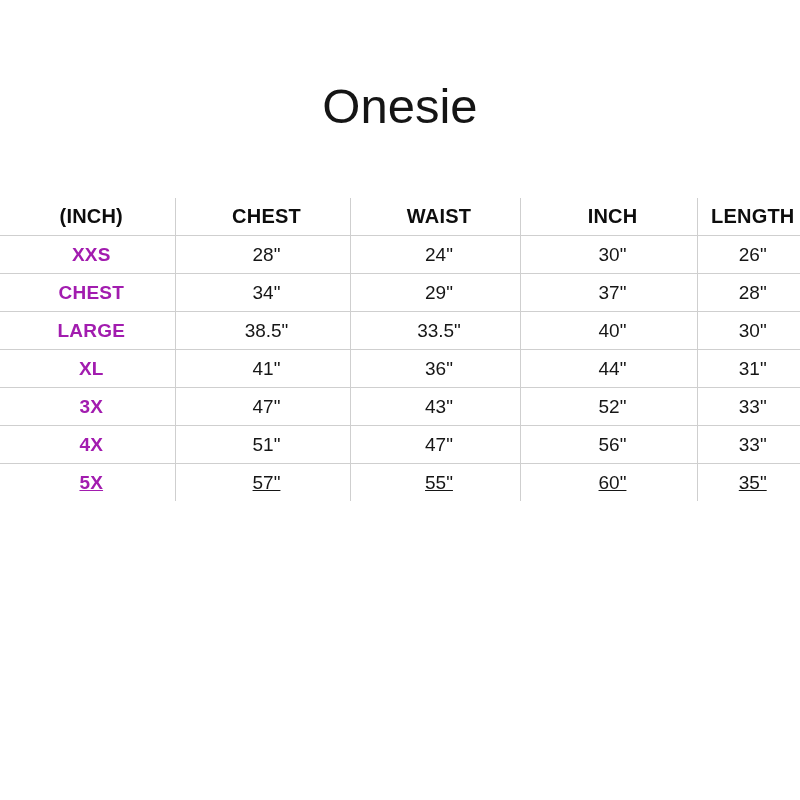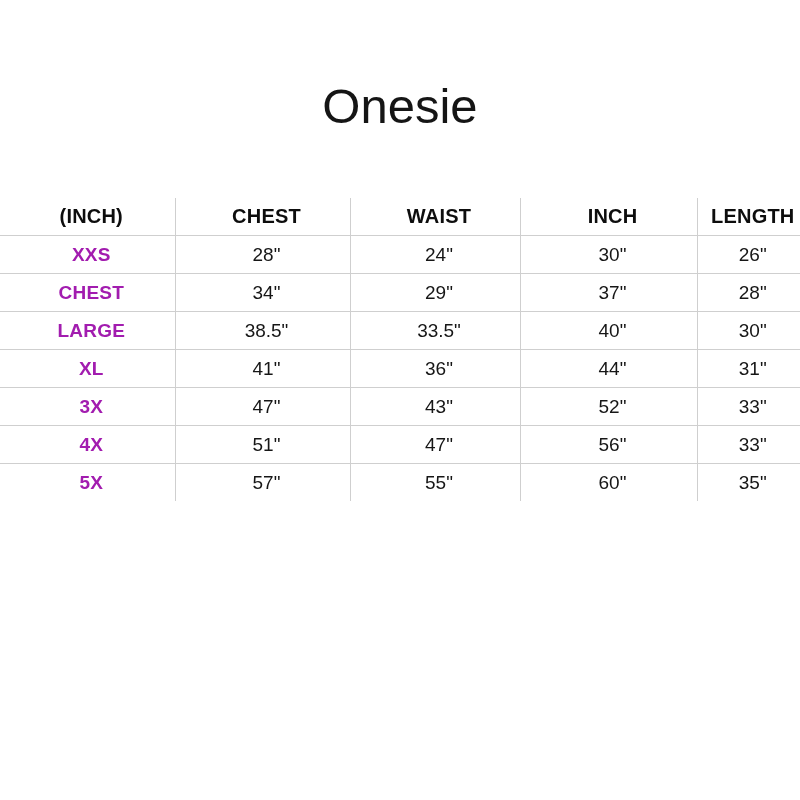--- a/index.html
+++ b/index.html
@@ -91,20 +91,21 @@
 
   table.size-table tbody td.size-label {
     font-weight: bold;
     font-size: 19px;
     color: #a21caf;
     letter-spacing: 0.2px;
   }
 
   table.size-table tbody tr:last-child td {
     border-bottom: none;
+    text-decoration: underline;
   }
 </style>
 </head>
 <body>
 
 <div class="page">
 
   <div class="chart-title">Onesie</div>
 
   <div class="size-table-wrap">

